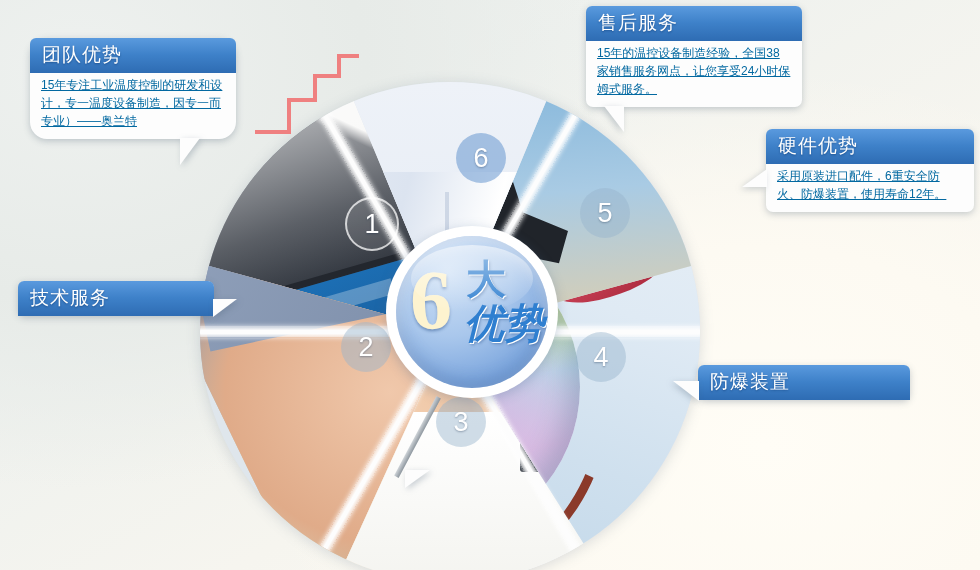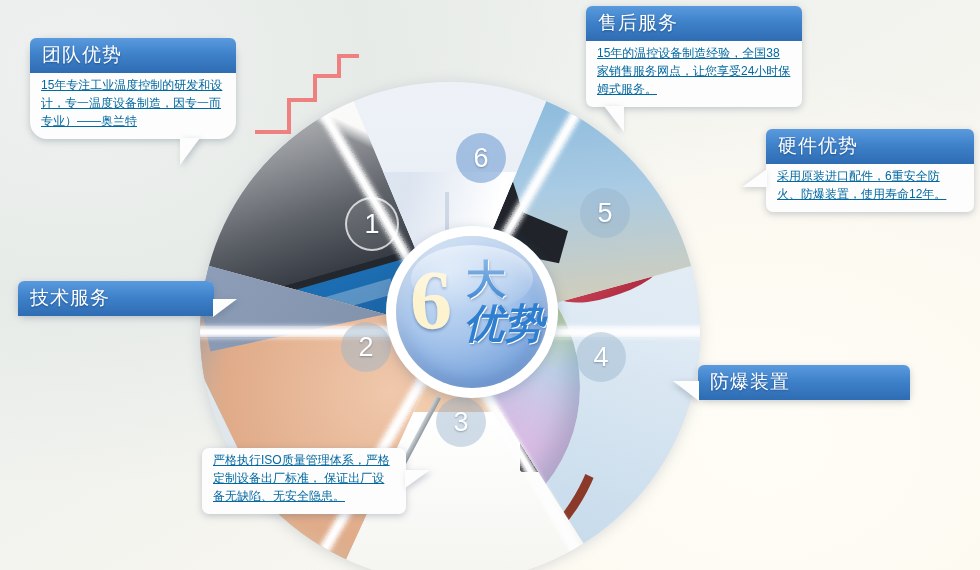--- a/index.html
+++ b/index.html
@@ -334,20 +334,19 @@
   <div class="bd">采用原装进口配件，6重安全防火、防爆装置，使用寿命12年。</div>
   <div class="tail"></div>
 </div>
 
 <div class="callout" id="c-soft">
   <div class="hd">防爆装置</div>
   <div class="tail"></div>
 </div>
 
 <div class="callout" id="c-qual">
-  <div class="bd">严格执行ISO质量管理体系，严格定制设备出厂标准，    保证出厂设备无缺陷、无安全隐患。</div>
   <div class="tail"></div>
 </div>
 
 <div class="callout" id="c-tech">
   <div class="hd">技术服务</div>
   <div class="tail"></div>
 </div>
 
 </body></html>

